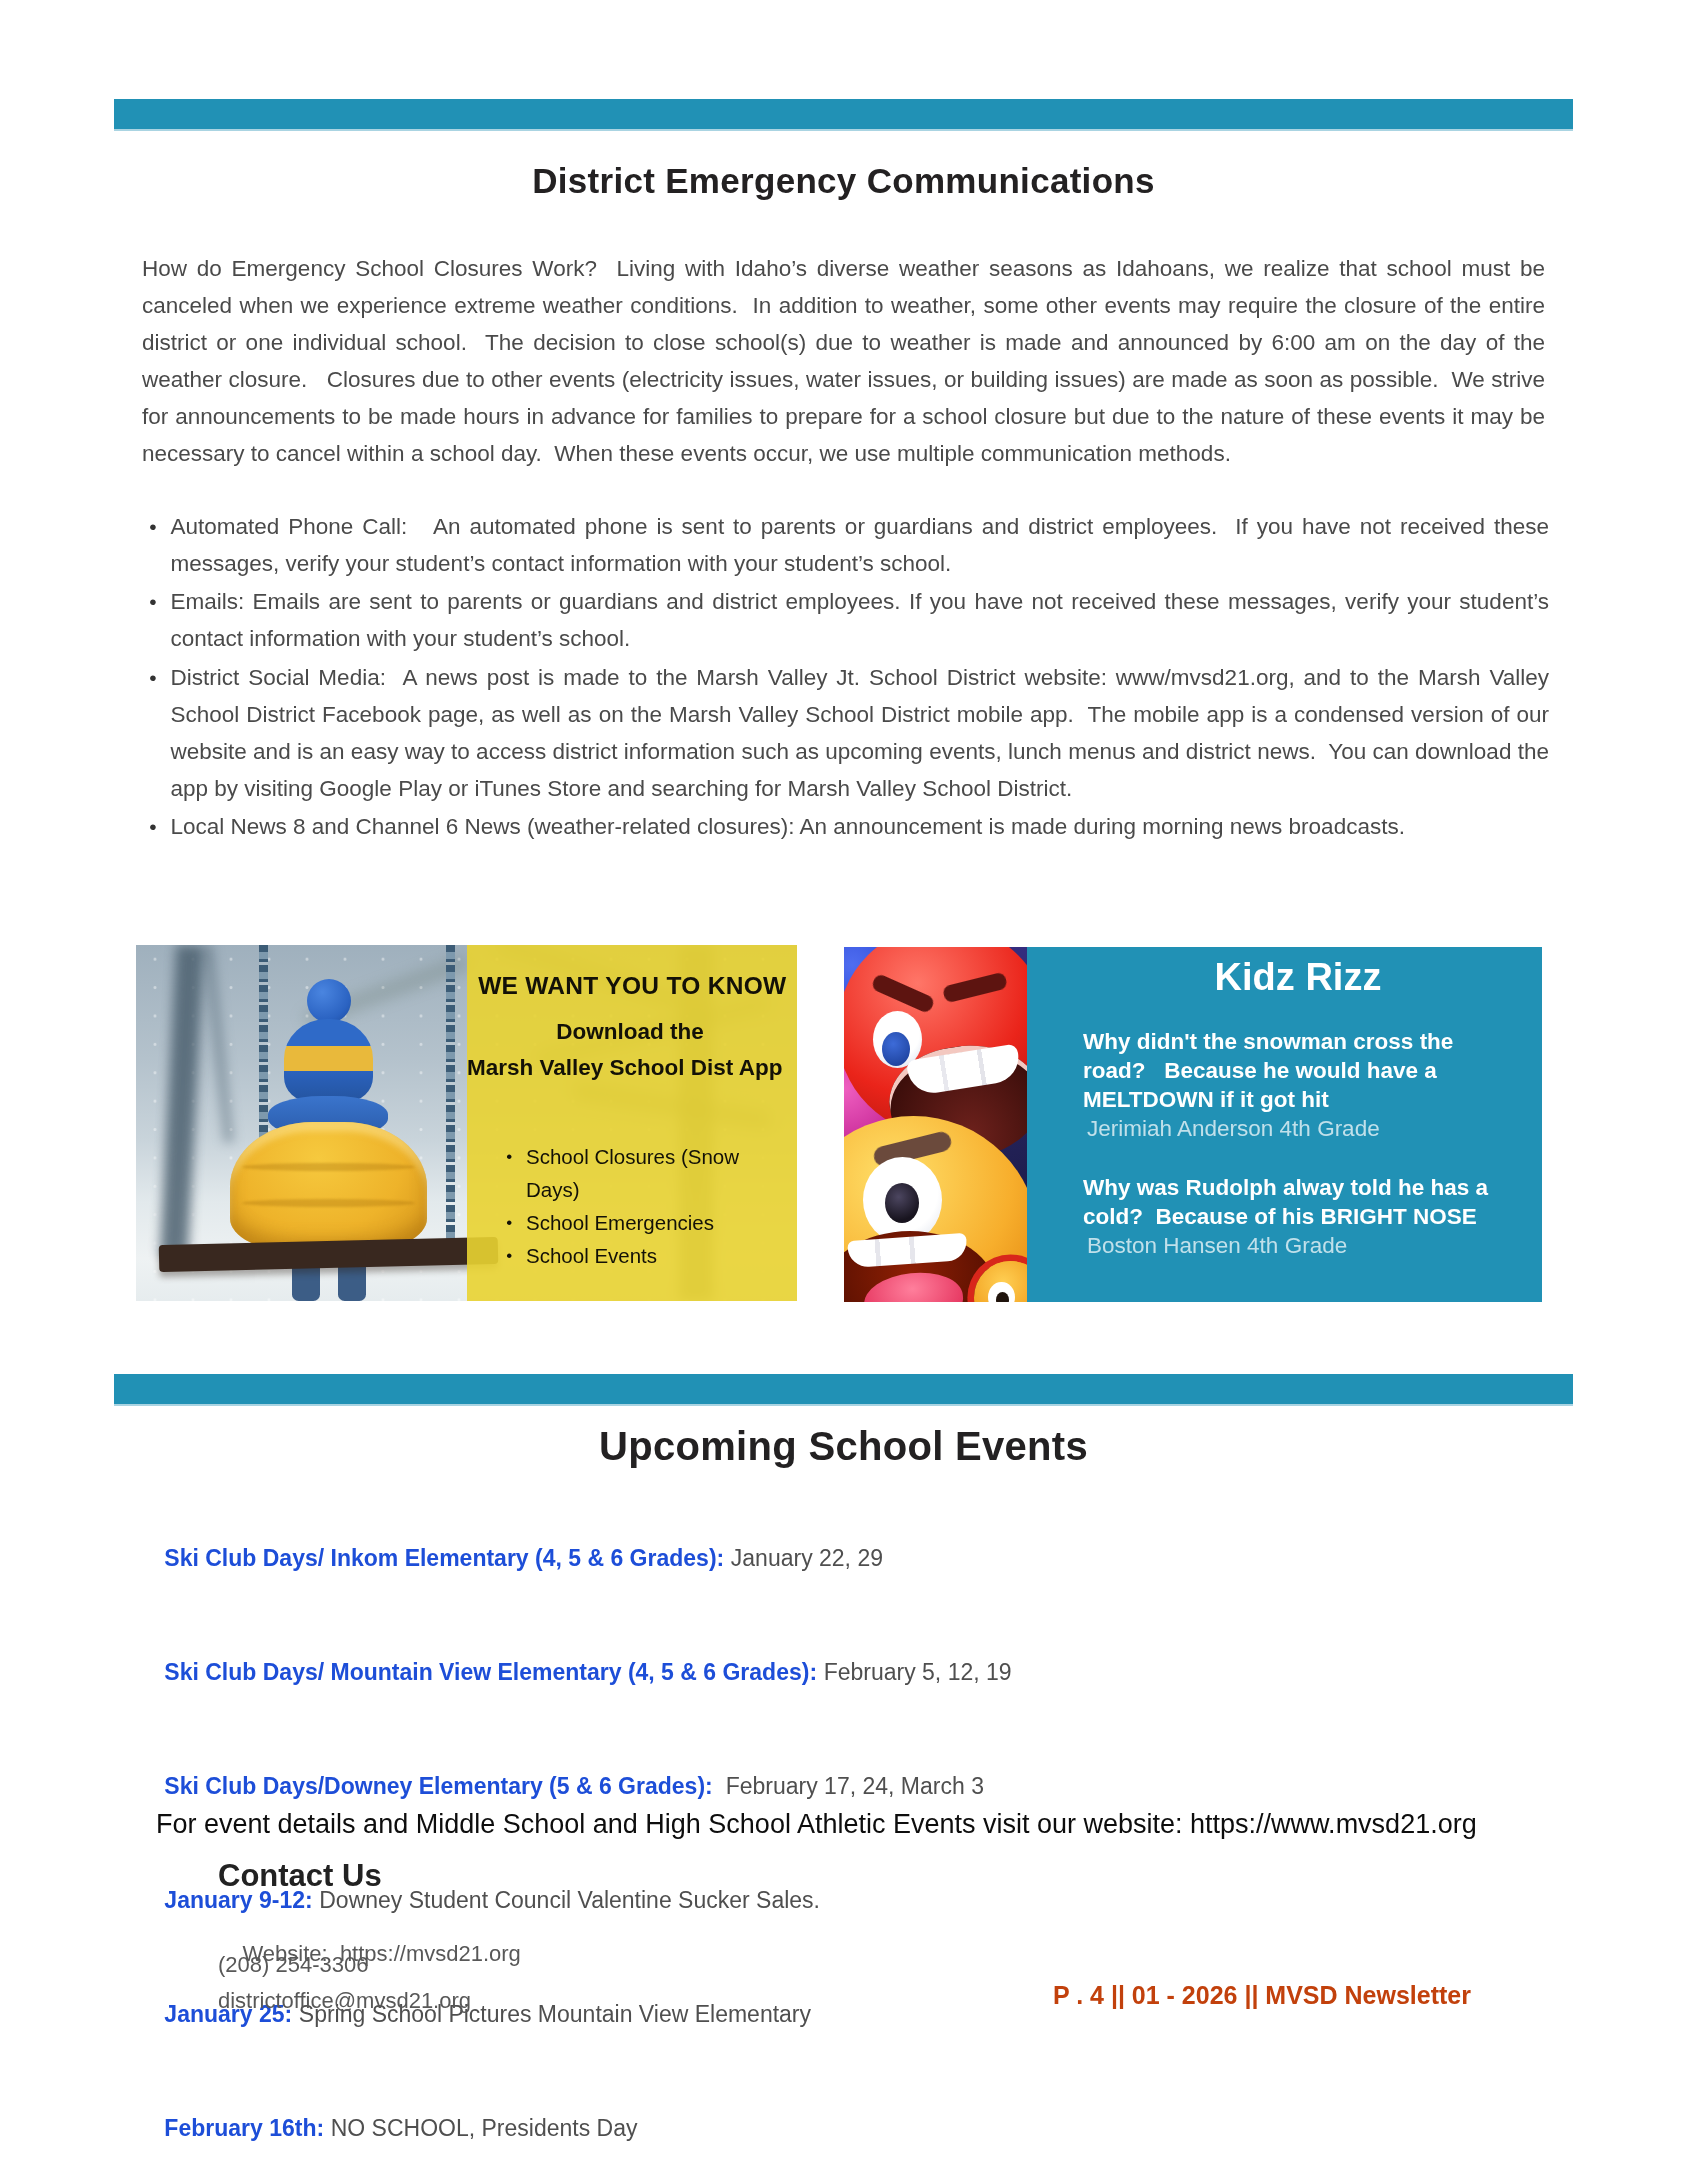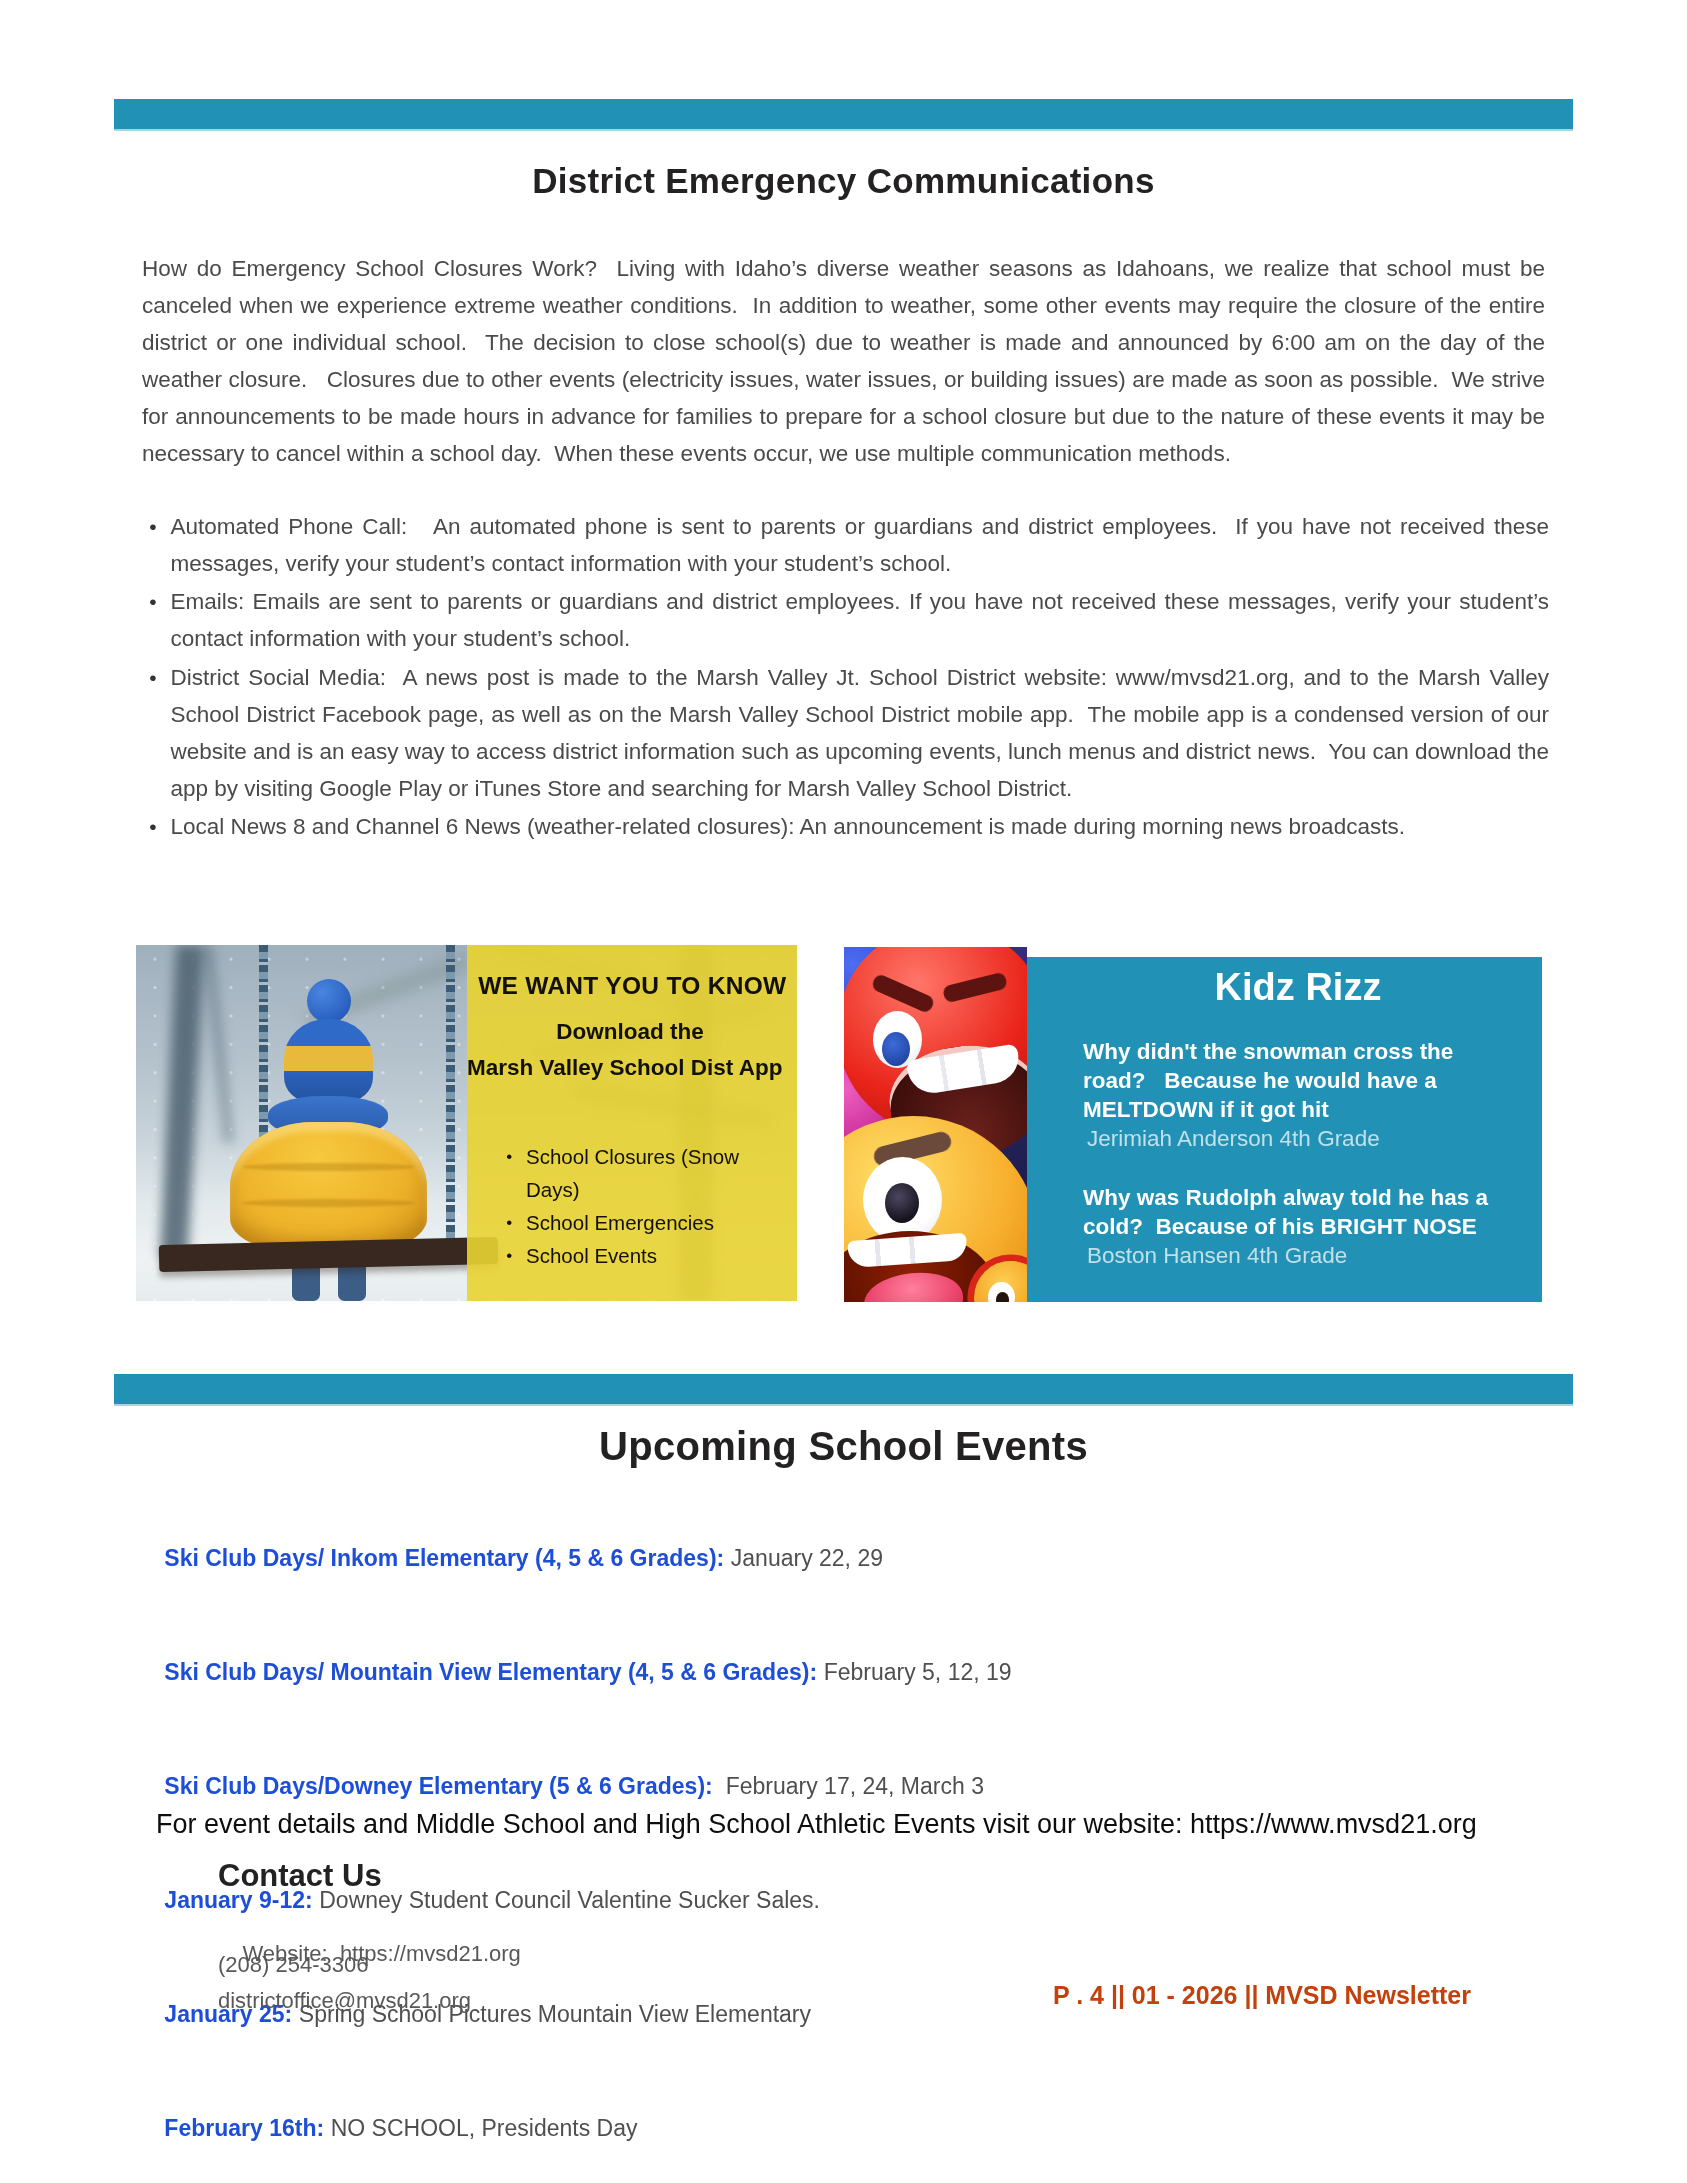--- a/index.html
+++ b/index.html
@@ -112,21 +112,21 @@
   .or-teeth{position:absolute;left:4px;top:290px;width:119px;height:26.5px;border-radius:6.6px 6.6px 20px 20px;
             background:linear-gradient(90deg,#fff 0 23%,#e6e6ec 23% 27%,#fff 27% 52%,#e6e6ec 52% 56%,#fff 56% 100%);
             transform:rotate(-4deg);}
   .tongue{position:absolute;left:20px;top:326px;width:99px;height:53px;border-radius:50% 50% 45% 45%;
             background:radial-gradient(ellipse at 50% 30%,#ff7f9c,#e73a63 75%);transform:rotate(-6deg);}
   .mini-face{position:absolute;left:130px;top:314px;width:73px;height:73px;border-radius:50%;
             background:radial-gradient(circle at 40% 30%,#ffcf53,#f09a18 65%,#c46b05);
             box-shadow:0 0 0 6.6px #d8261b;}
   .mini-eye{position:absolute;left:144px;top:335px;width:26.5px;height:30px;border-radius:50%;background:#fff;}
   .mini-pupil{position:absolute;left:152px;top:345px;width:13.2px;height:16px;border-radius:50%;background:#20140c;}
-  .kr-panel{position:absolute;left:183px;top:10px;width:515px;height:355px;background:#2191b5;color:#ffffff;
+  .kr-panel{position:absolute;left:183px;top:0;width:515px;height:355px;background:#2191b5;color:#ffffff;
             box-sizing:border-box;padding:9.3px 29px 0 56px;}
   .kr-title{text-align:center;font-size:38px;font-weight:700;margin:0 0 28px 0;}
   .kr-joke{font-size:22.5px;font-weight:700;line-height:29px;white-space:pre-wrap;margin:0;}
   .kr-author{font-size:22.5px;font-weight:400;line-height:29px;color:rgba(255,255,255,.72);margin:0 0 30px 4px;}
 
   
   .events-list{position:absolute;left:126px;top:1501px;width:1422px;}
   .event-row{font-size:23px;line-height:38px;white-space:pre-wrap;}
   .event-label{font-weight:700;color:#1d4ed8;}
   .event-value{font-weight:400;color:#4f4f4f;margin-left:6.6px;}

